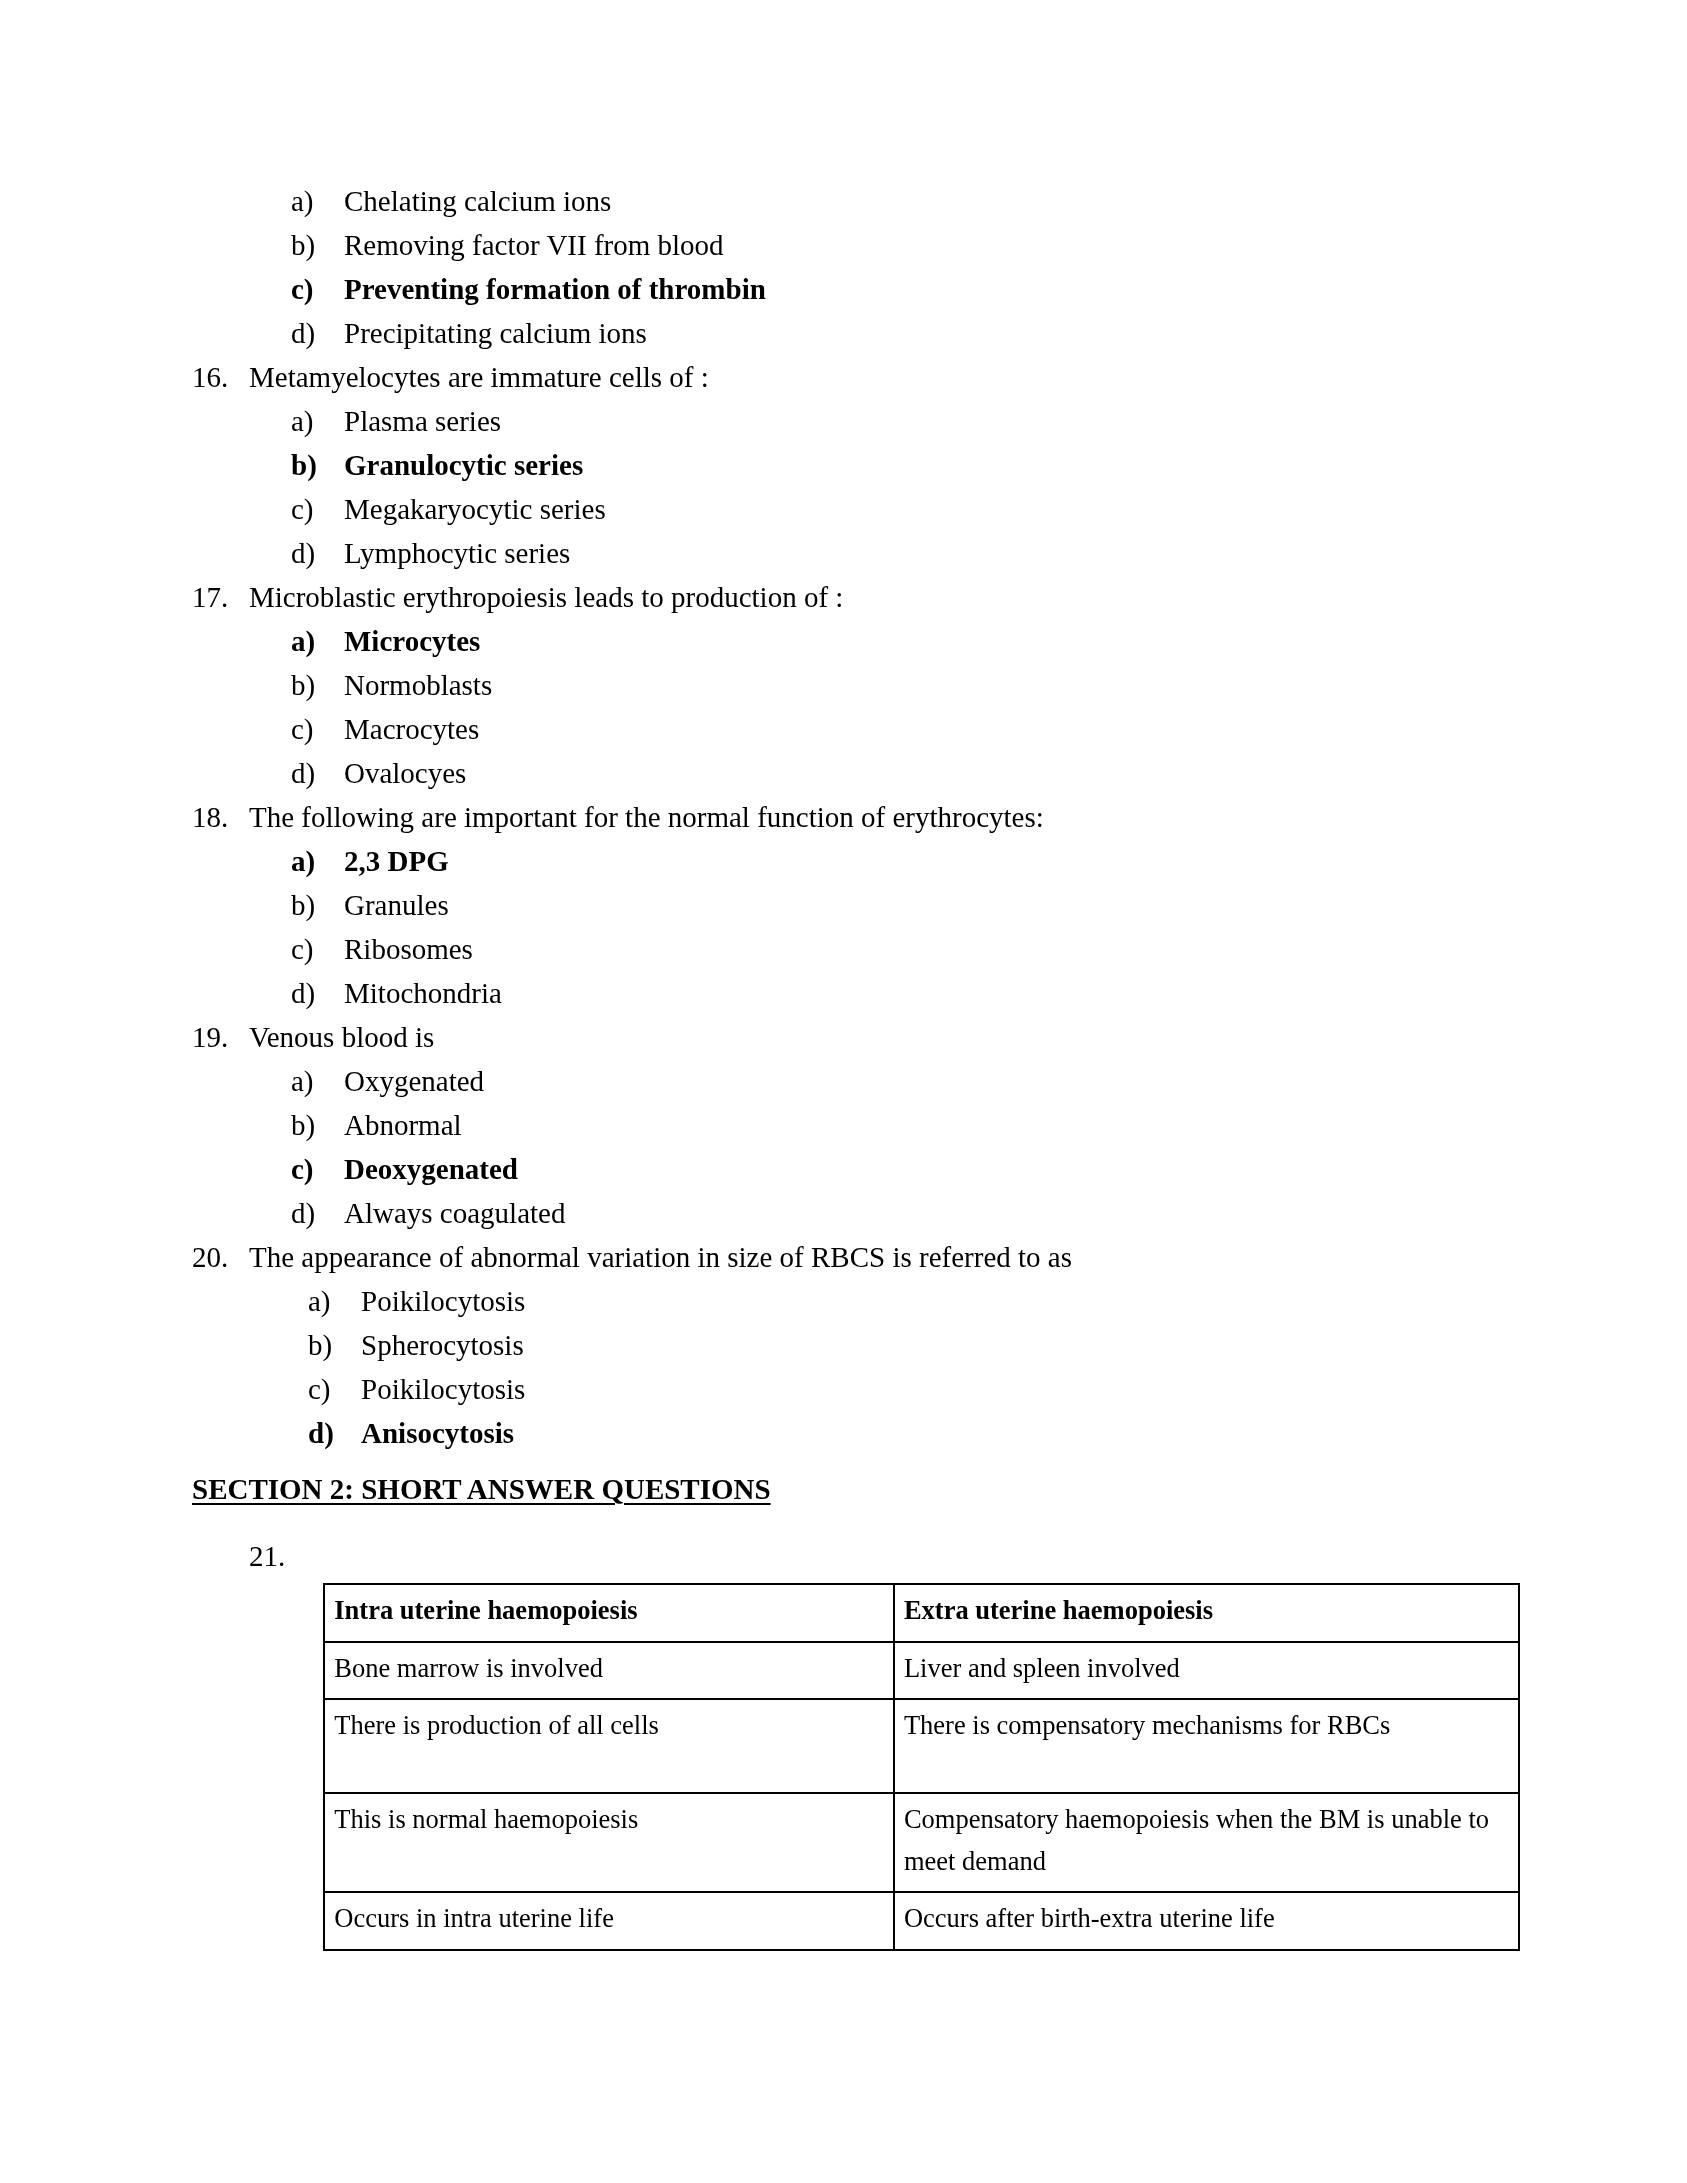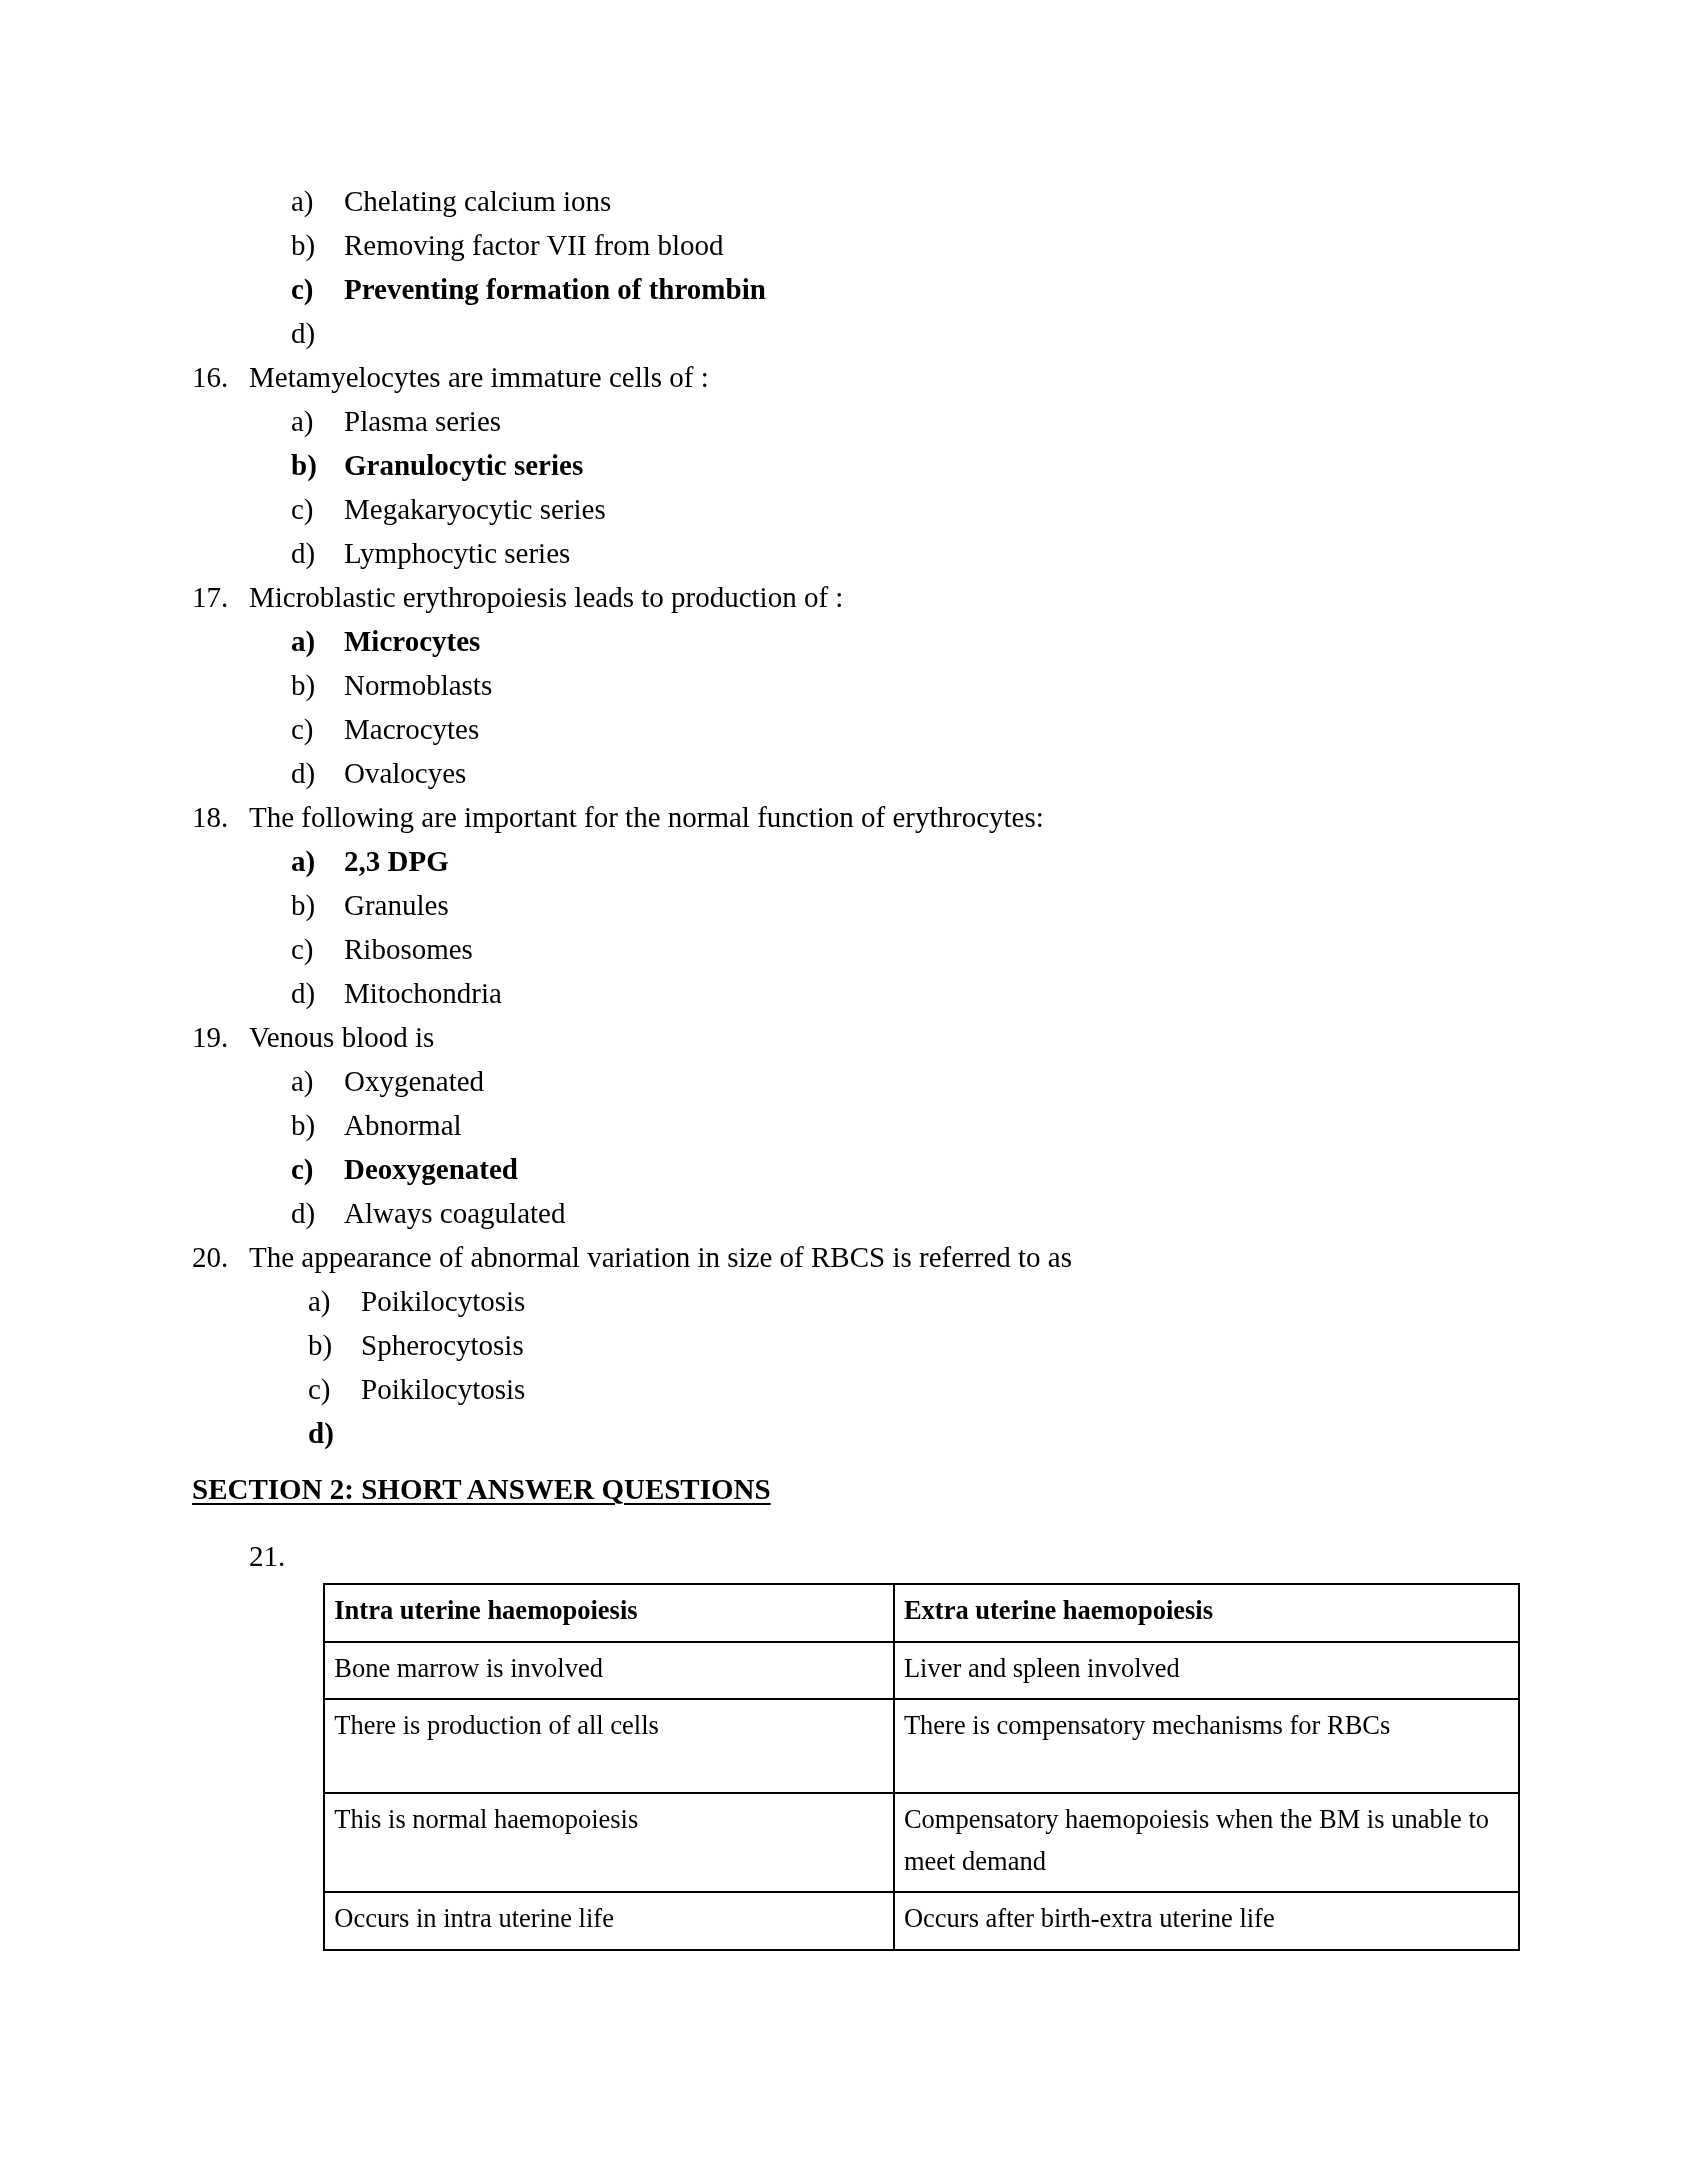--- a/index.html
+++ b/index.html
@@ -132,20 +132,21 @@
         <div class="opt-line">
           <span class="opt-letter">b)</span>
           <span class="opt-text">Removing factor VII from blood</span>
         </div>
         <div class="opt-line">
           <span class="opt-letter bold">c)</span>
           <span class="opt-text bold">Preventing formation of thrombin</span>
         </div>
         <div class="opt-line">
           <span class="opt-letter">d)</span>
+          <span class="opt-text">Precipitating calcium ions</span>
         </div>
       </div>
 
     <div id="question-list">
         <div class="question-block">
           <div class="q-line">
             <span class="q-num">16.</span>
             <span class="q-text">Metamyelocytes  are immature cells of :</span>
           </div>
           <div class="opt-line">
@@ -243,20 +244,21 @@
           <div class="opt-line deep">
             <span class="opt-letter">b)</span>
             <span class="opt-text">Spherocytosis</span>
           </div>
           <div class="opt-line deep">
             <span class="opt-letter">c)</span>
             <span class="opt-text">Poikilocytosis</span>
           </div>
           <div class="opt-line deep">
             <span class="opt-letter bold">d)</span>
+            <span class="opt-text bold">Anisocytosis</span>
           </div>
         </div>
       </div>
 
     <div class="section-header">SECTION 2: SHORT ANSWER QUESTIONS</div>
 
     <div class="sa-number">21.</div>
 
     <div class="table-wrap">
       <table class="cmp">

